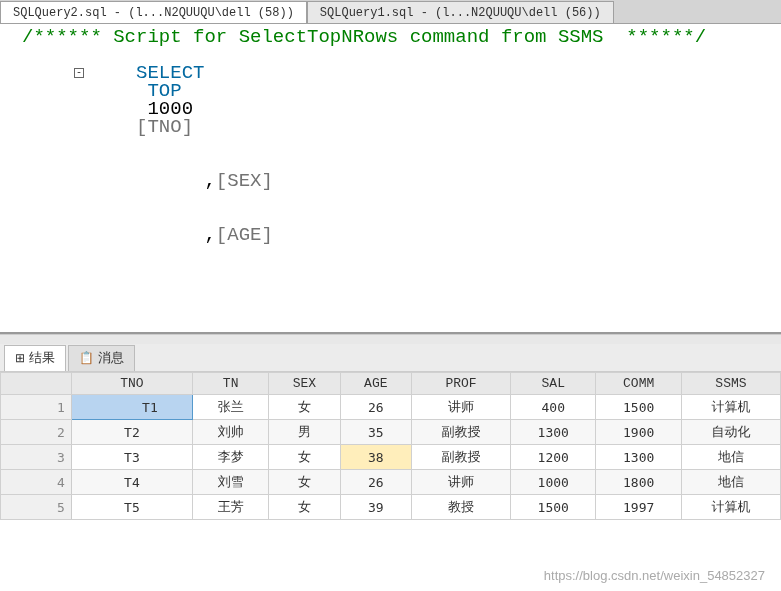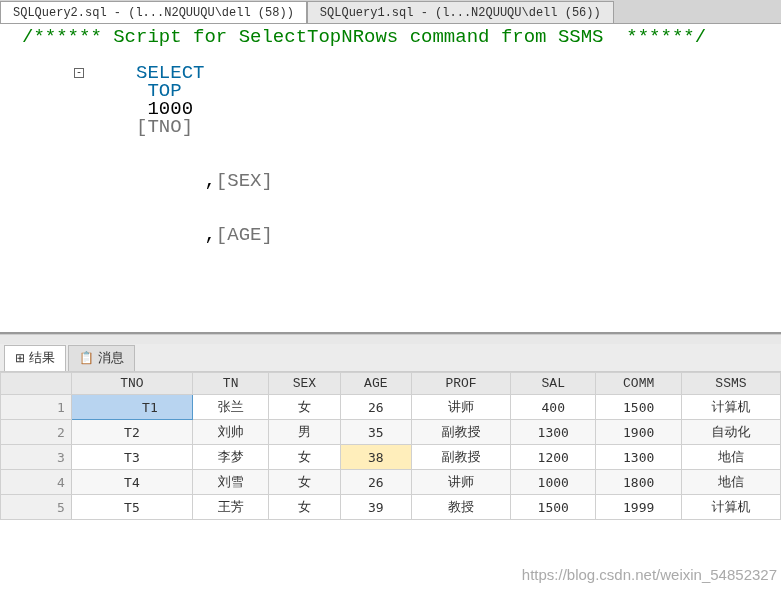--- a/index.html
+++ b/index.html
@@ -180,23 +180,23 @@
 
     .cell-highlight-orange {
       background: #ffeebb !important;
       margin-left: 12px;
     }
 
     
     .watermark {
       position: absolute;
       bottom: 8px;
-      right: 4px;
+      right: 16px;
       color: #aaa;
-      font-size: 15px;
+      font-size: 13px;
       font-family: Arial, sans-serif;
     }
 
     .scrollbar-area {
       height: 10px;
       background: #e8e8e8;
       border-top: 1px solid #ccc;
     }
 
     .minus-icon {
@@ -348,21 +348,21 @@
               <td>地信</td>
             </tr>
             <tr>
               <td class="row-num">5</td>
               <td>T5</td>
               <td>王芳</td>
               <td>女</td>
               <td>39</td>
               <td>教授</td>
               <td>1500</td>
-              <td>1999</td>
+              <td>1997</td>
               <td>计算机</td>
             </tr>
           </tbody>
       </table>
     </div>
   </div>
 
   <div class="watermark">https://blog.csdn.net/weixin_54852327</div>
 
 </div>

